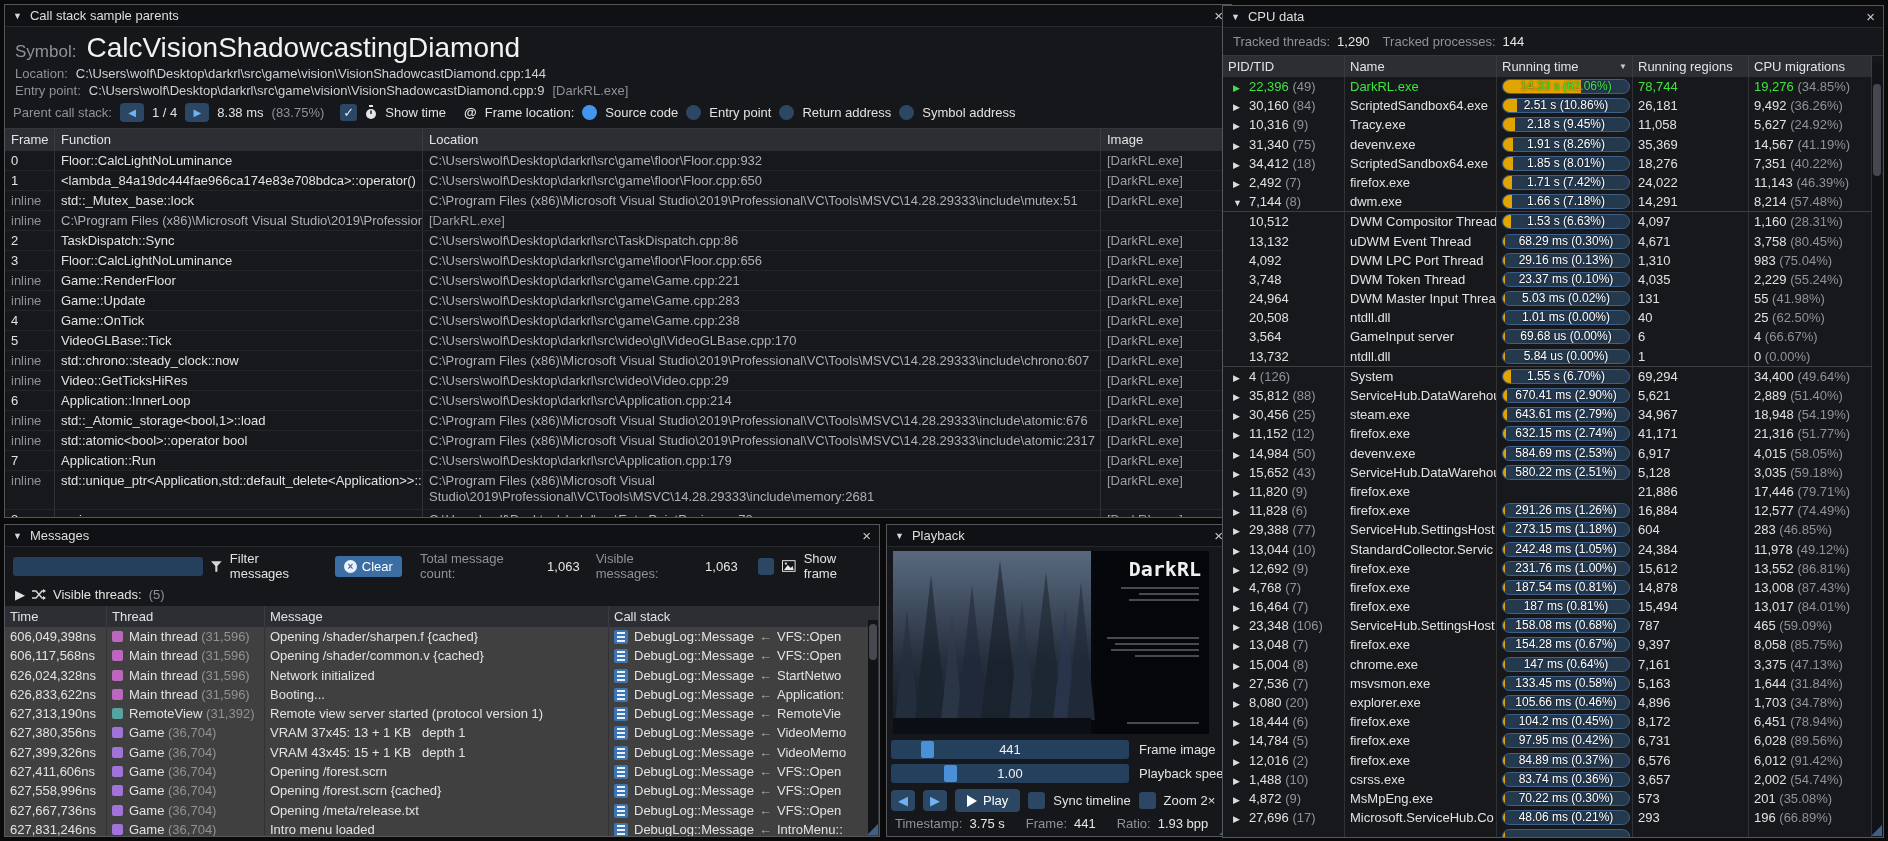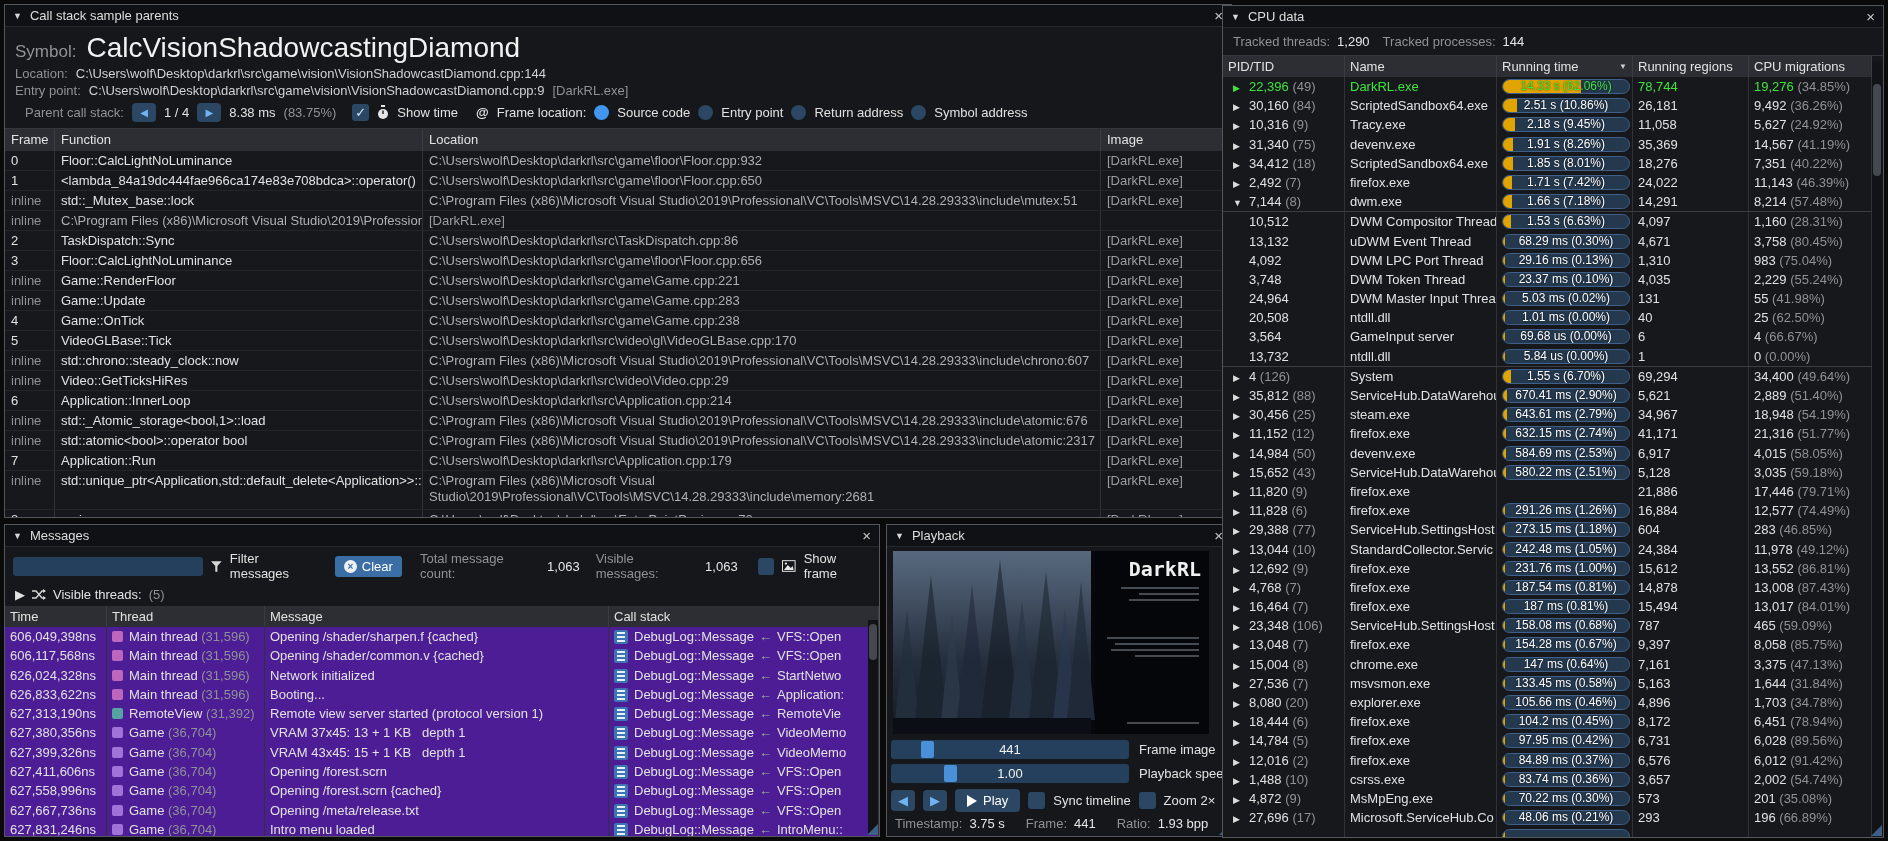--- a/index.html
+++ b/index.html
@@ -17,21 +17,21 @@
   .dim { color:#8f9296; }
   .lbl { color:#8f9296; }
   .val { color:#e6e6e6; }
 
   
   .sym-line { padding:5px 10px 0 10px; display:flex; align-items:baseline; gap:10px; }
   .sym-label { color:#8f9296; font-size:17px; }
   .sym-name { color:#f2f2f2; font-size:28px; }
   .info-line { padding:2px 10px 0 10px; display:flex; gap:8px; white-space:nowrap; }
   .info-line .path { color:#cfd1d3; }
-  .parent-line { padding:5px 10px 6px 20px; display:flex; align-items:center; gap:8px; border-bottom:1px solid #33363a; }
+  .parent-line { padding:5px 10px 6px 8px; display:flex; align-items:center; gap:8px; border-bottom:1px solid #33363a; }
   .navbtn { width:24px; height:19px; background:#2b4763; border-radius:4px; color:#6fb3f2; font-size:10px;
             display:flex; align-items:center; justify-content:center; }
   .checkbox { width:17px; height:17px; background:#2b4763; border-radius:3px; display:flex; align-items:center;
               justify-content:center; color:#cfe7ff; font-size:13px; font-weight:bold; }
   .radio { width:15px; height:15px; border-radius:50%; background:#2b4763; }
   .radio.sel { background:#4197f0; }
   .at-sign { font-weight:bold; color:#e6e6e6; }
 
   .cs-grid { display:grid; grid-template-columns:50px 368px 678px 1fr; }
   .cs-head { background:#2c2e33; }
@@ -48,21 +48,21 @@
   .filter-input { width:196px; height:19px; background:#24405c; border-radius:3px; }
   .btn-blue { display:flex; align-items:center; gap:5px; background:#3a6ea5; border-radius:3px; height:21px;
               padding:0 9px; color:#fff; }
   .clear-circ { width:13px; height:13px; background:#eef2f6; border-radius:50%; color:#3a6ea5; font-size:10px;
                 font-weight:bold; display:flex; align-items:center; justify-content:center; }
   .vis-threads { display:flex; align-items:center; gap:7px; padding:2px 8px 4px 10px; }
   .msg-grid { display:grid; grid-template-columns:102px 158px 344px 1fr; }
   .msg-head { background:#2c2e33; }
   .msg-c { padding:0 5px; border-right:1px solid #303237; line-height:19.3px; height:19.3px; white-space:nowrap; overflow:hidden; }
   .msg-head .msg-c { line-height:21px; height:21px; border-right:1px solid #3a3c41; }
-  .msg-row { display:grid; grid-template-columns:102px 158px 344px 1fr; background:#4c1d95; }
+  .msg-row { display:grid; grid-template-columns:102px 158px 344px 1fr; background:#404040; }
   .chip { display:inline-block; width:11px; height:11px; border-radius:2px; margin-right:6px; vertical-align:-1px; }
   .msg-msg { white-space:pre; }
   .cs-icon { display:inline-block; width:14px; height:14px; border-radius:2px; background-color:#3c74b4;
              background-image:repeating-linear-gradient(to bottom, #e8f1fa 0 2px, rgba(0,0,0,0) 2px 4px);
              background-size:8px 10px; background-position:3px 2px; background-repeat:no-repeat;
              vertical-align:-3px; margin-right:6px; }
   .arrow-l { color:#9fb6a0; margin:0 5px; }
 
   
   .pb-img { position:absolute; left:6px; top:26px; width:316px; height:183px; background:#06080c; overflow:hidden; }

